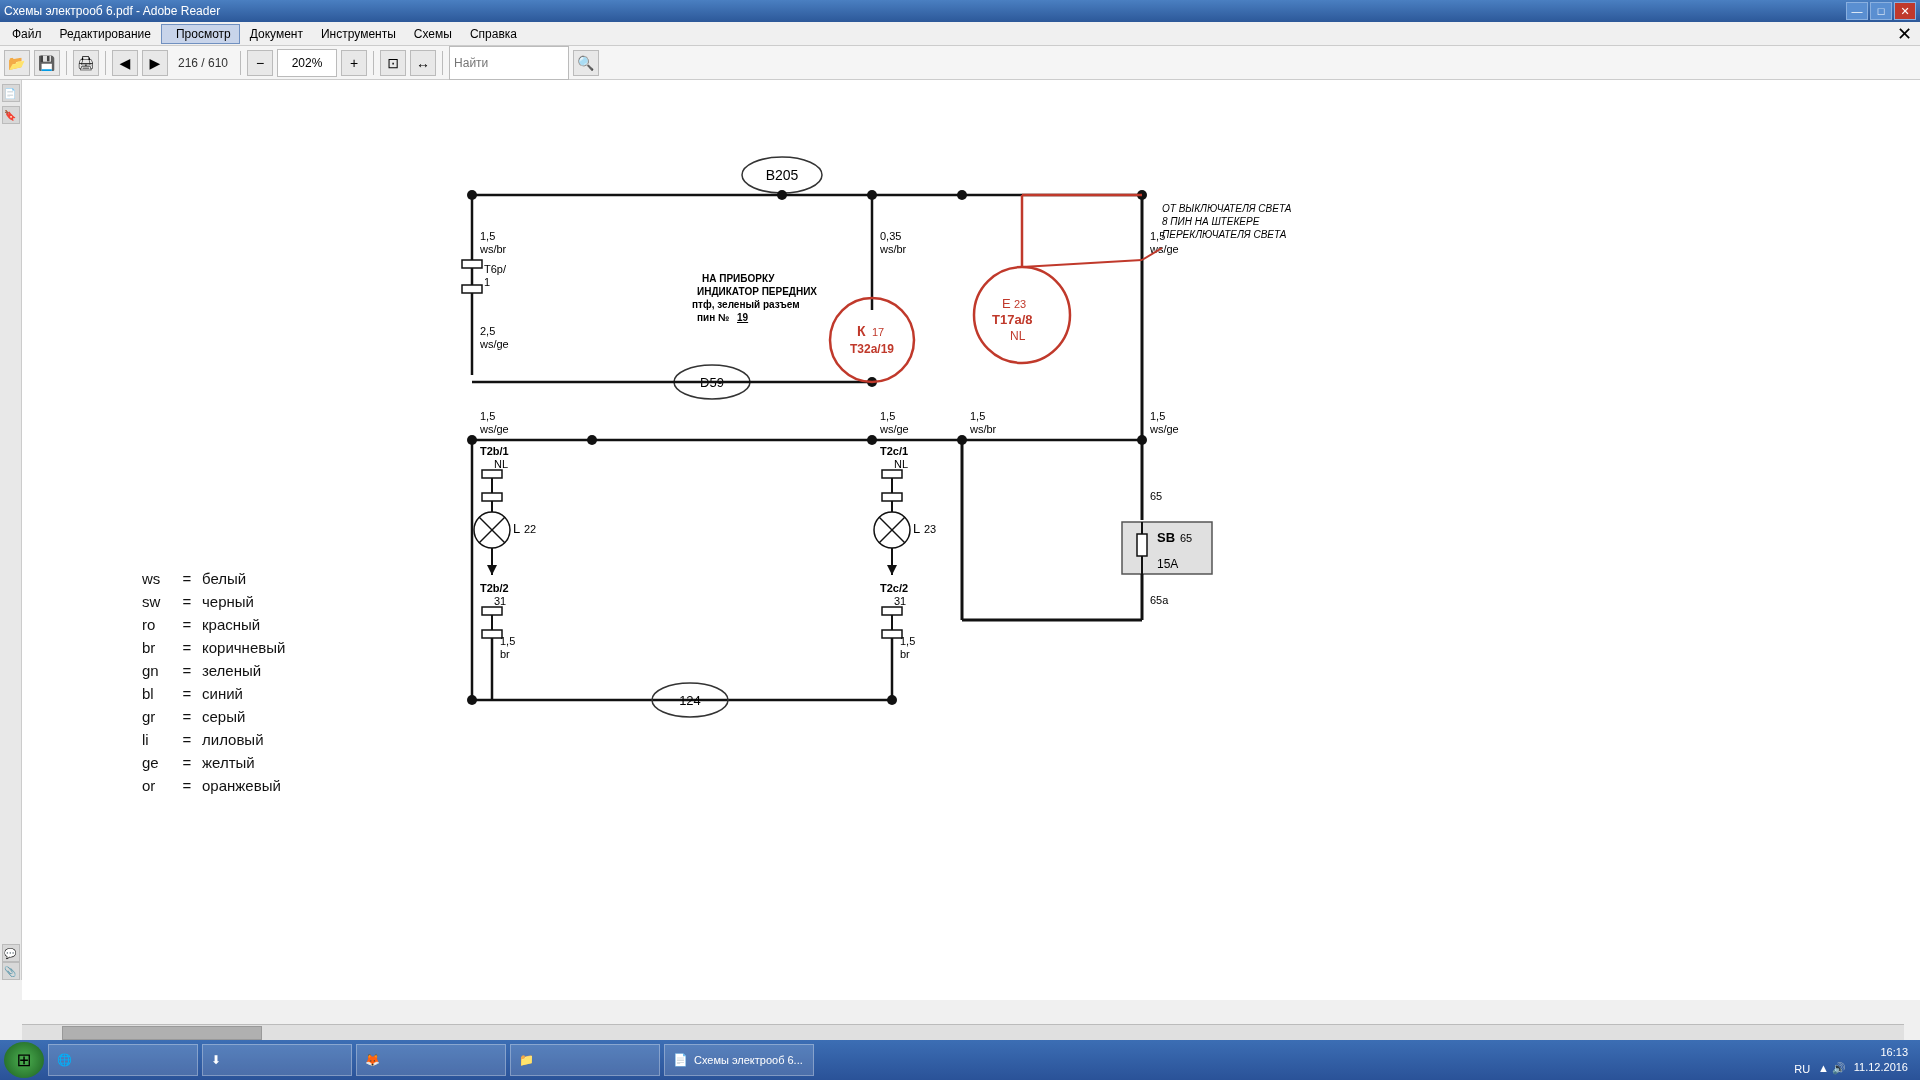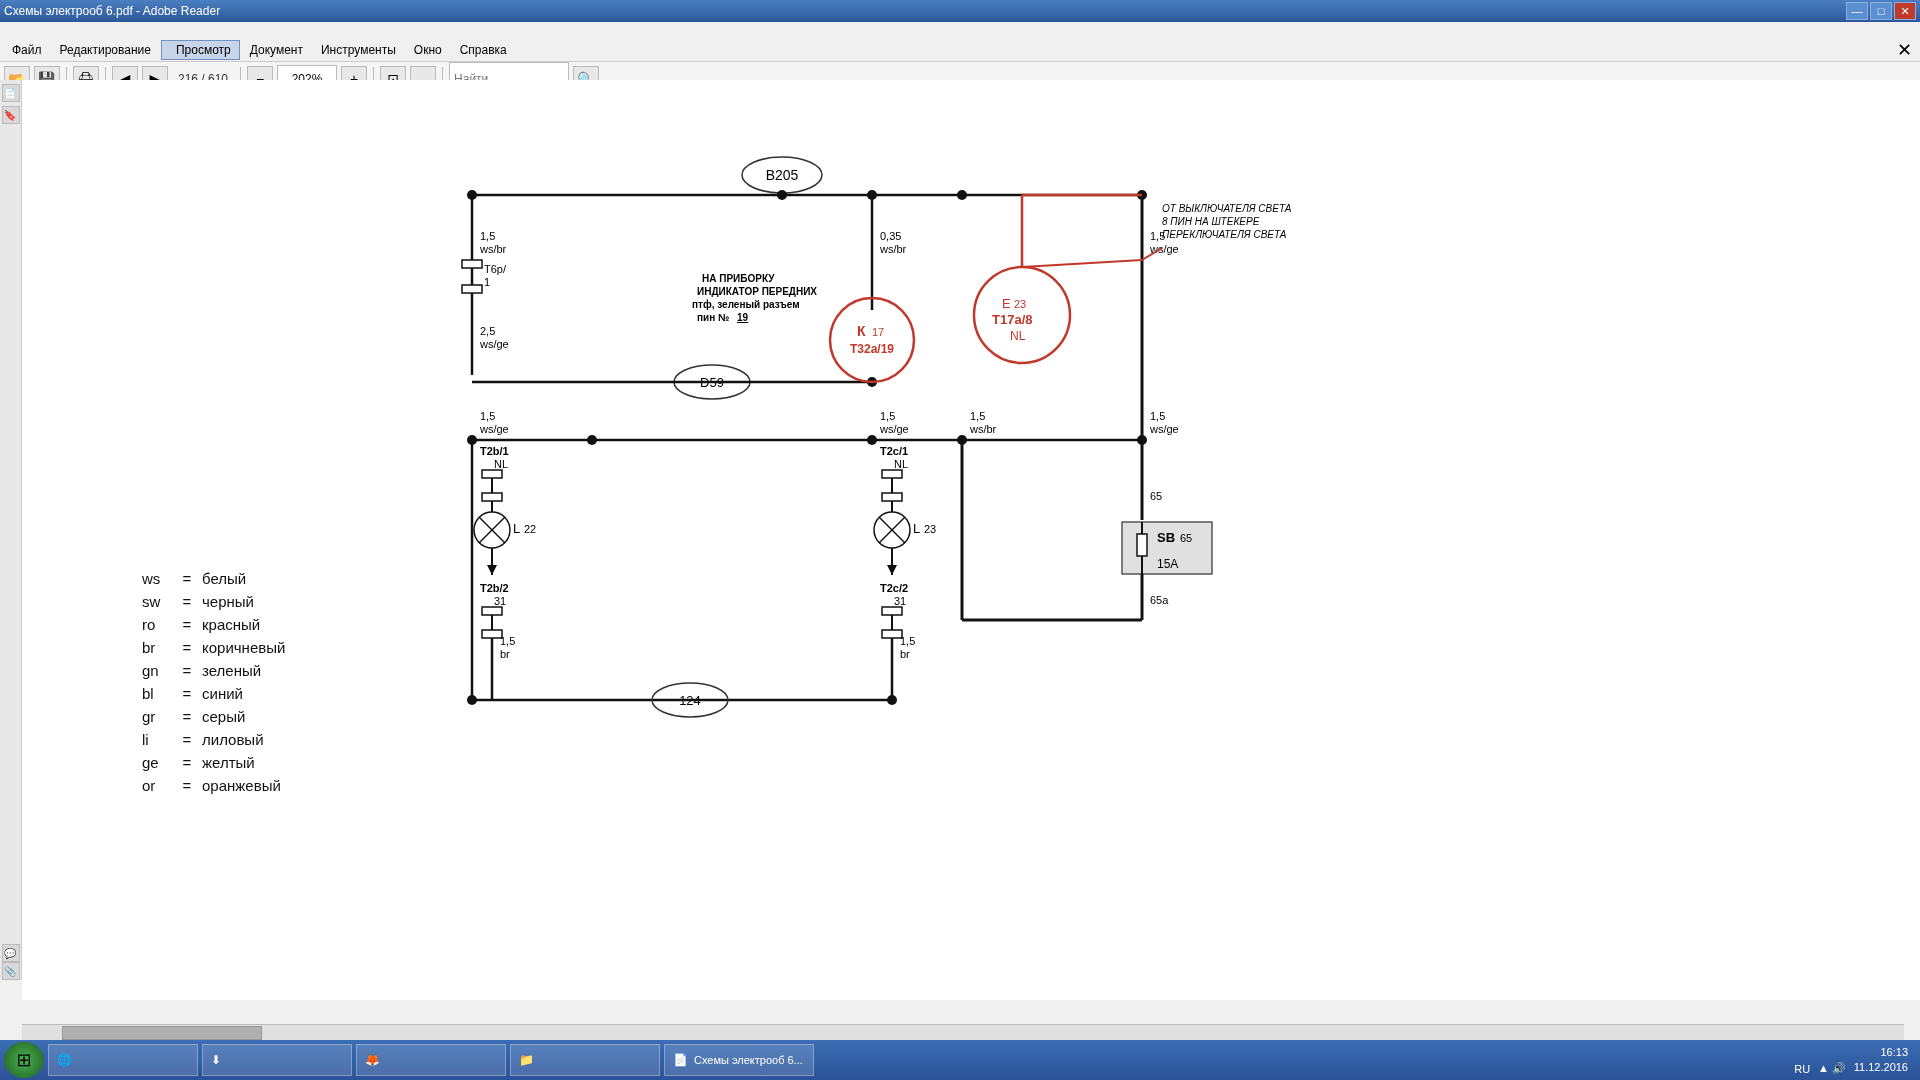--- a/index.html
+++ b/index.html
@@ -15,21 +15,21 @@
     .title-btn {
       width: 22px; height: 18px; background: #5a8fd1; border: 1px solid #8ab0e0;
       color: white; font-size: 11px; display: flex; align-items: center; justify-content: center;
       cursor: pointer;
     }
     .title-btn.close { background: #c0392b; }
 
     
     #menubar {
       width: 100%; height: 24px; background: #f0f0f0; border-bottom: 1px solid #ccc;
-      display: flex; align-items: center; padding: 0 4px; gap: 2px; margin-top: 16px;
+      display: flex; align-items: center; padding: 0 4px; gap: 2px;
     }
     .menu-item {
       padding: 2px 8px; font-size: 12px; cursor: pointer; color: #000;
     }
     .menu-item.active { background: #c8d4ea; border: 1px solid #7090c0; padding-left: 14px; }
 
     
     #toolbar {
       width: 100%; height: 34px; background: #f5f5f5; border-bottom: 1px solid #ccc;
       display: flex; align-items: center; padding: 0 4px; gap: 4px;
@@ -145,21 +145,21 @@
     <div class="title-btn close">✕</div>
   </div>
 </div>
 
 <div id="menubar">
   <span class="menu-item">Файл</span>
   <span class="menu-item">Редактирование</span>
   <span class="menu-item active">Просмотр</span>
   <span class="menu-item">Документ</span>
   <span class="menu-item">Инструменты</span>
-  <span class="menu-item">Окно</span>
+  <span class="menu-item">Схемы</span>
   <span class="menu-item">Справка</span>
   <span style="margin-left:auto; padding-right:4px; font-size:18px; cursor:pointer;">✕</span>
 </div>
 
 <div id="toolbar">
   <div class="tb-btn">📂</div>
   <div class="tb-btn">💾</div>
   <div class="tb-separator"></div>
   <div class="tb-btn">🖨</div>
   <div class="tb-separator"></div>

